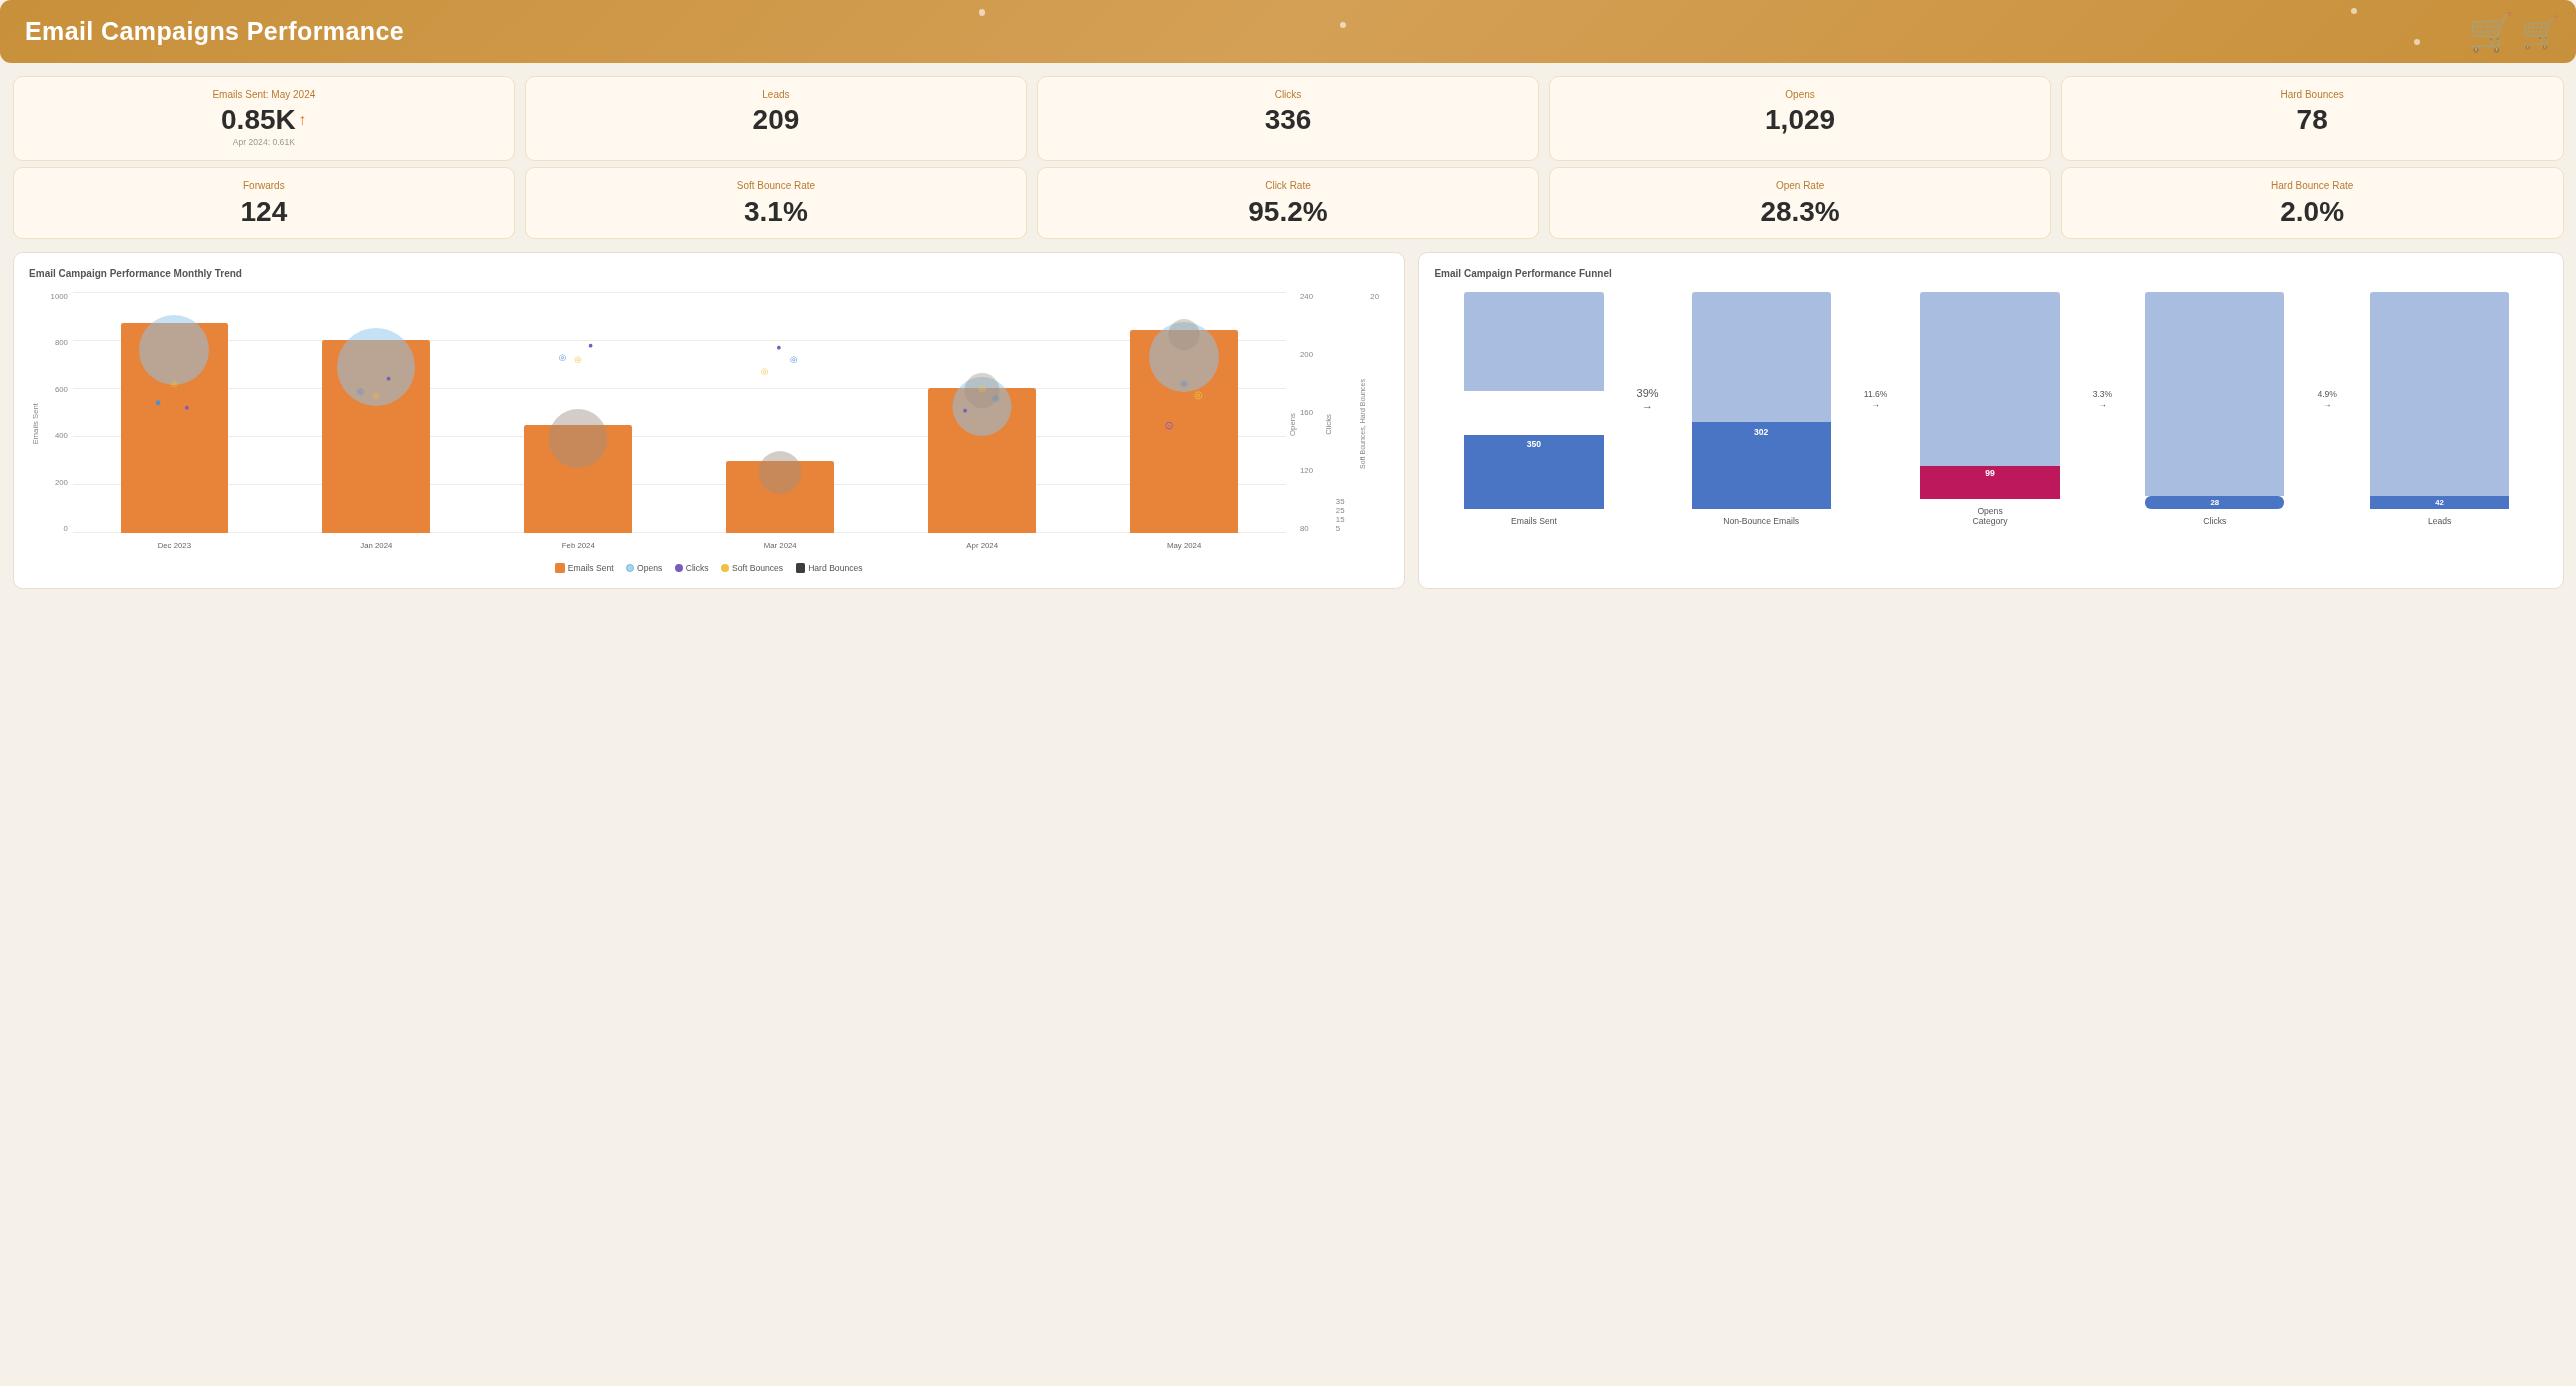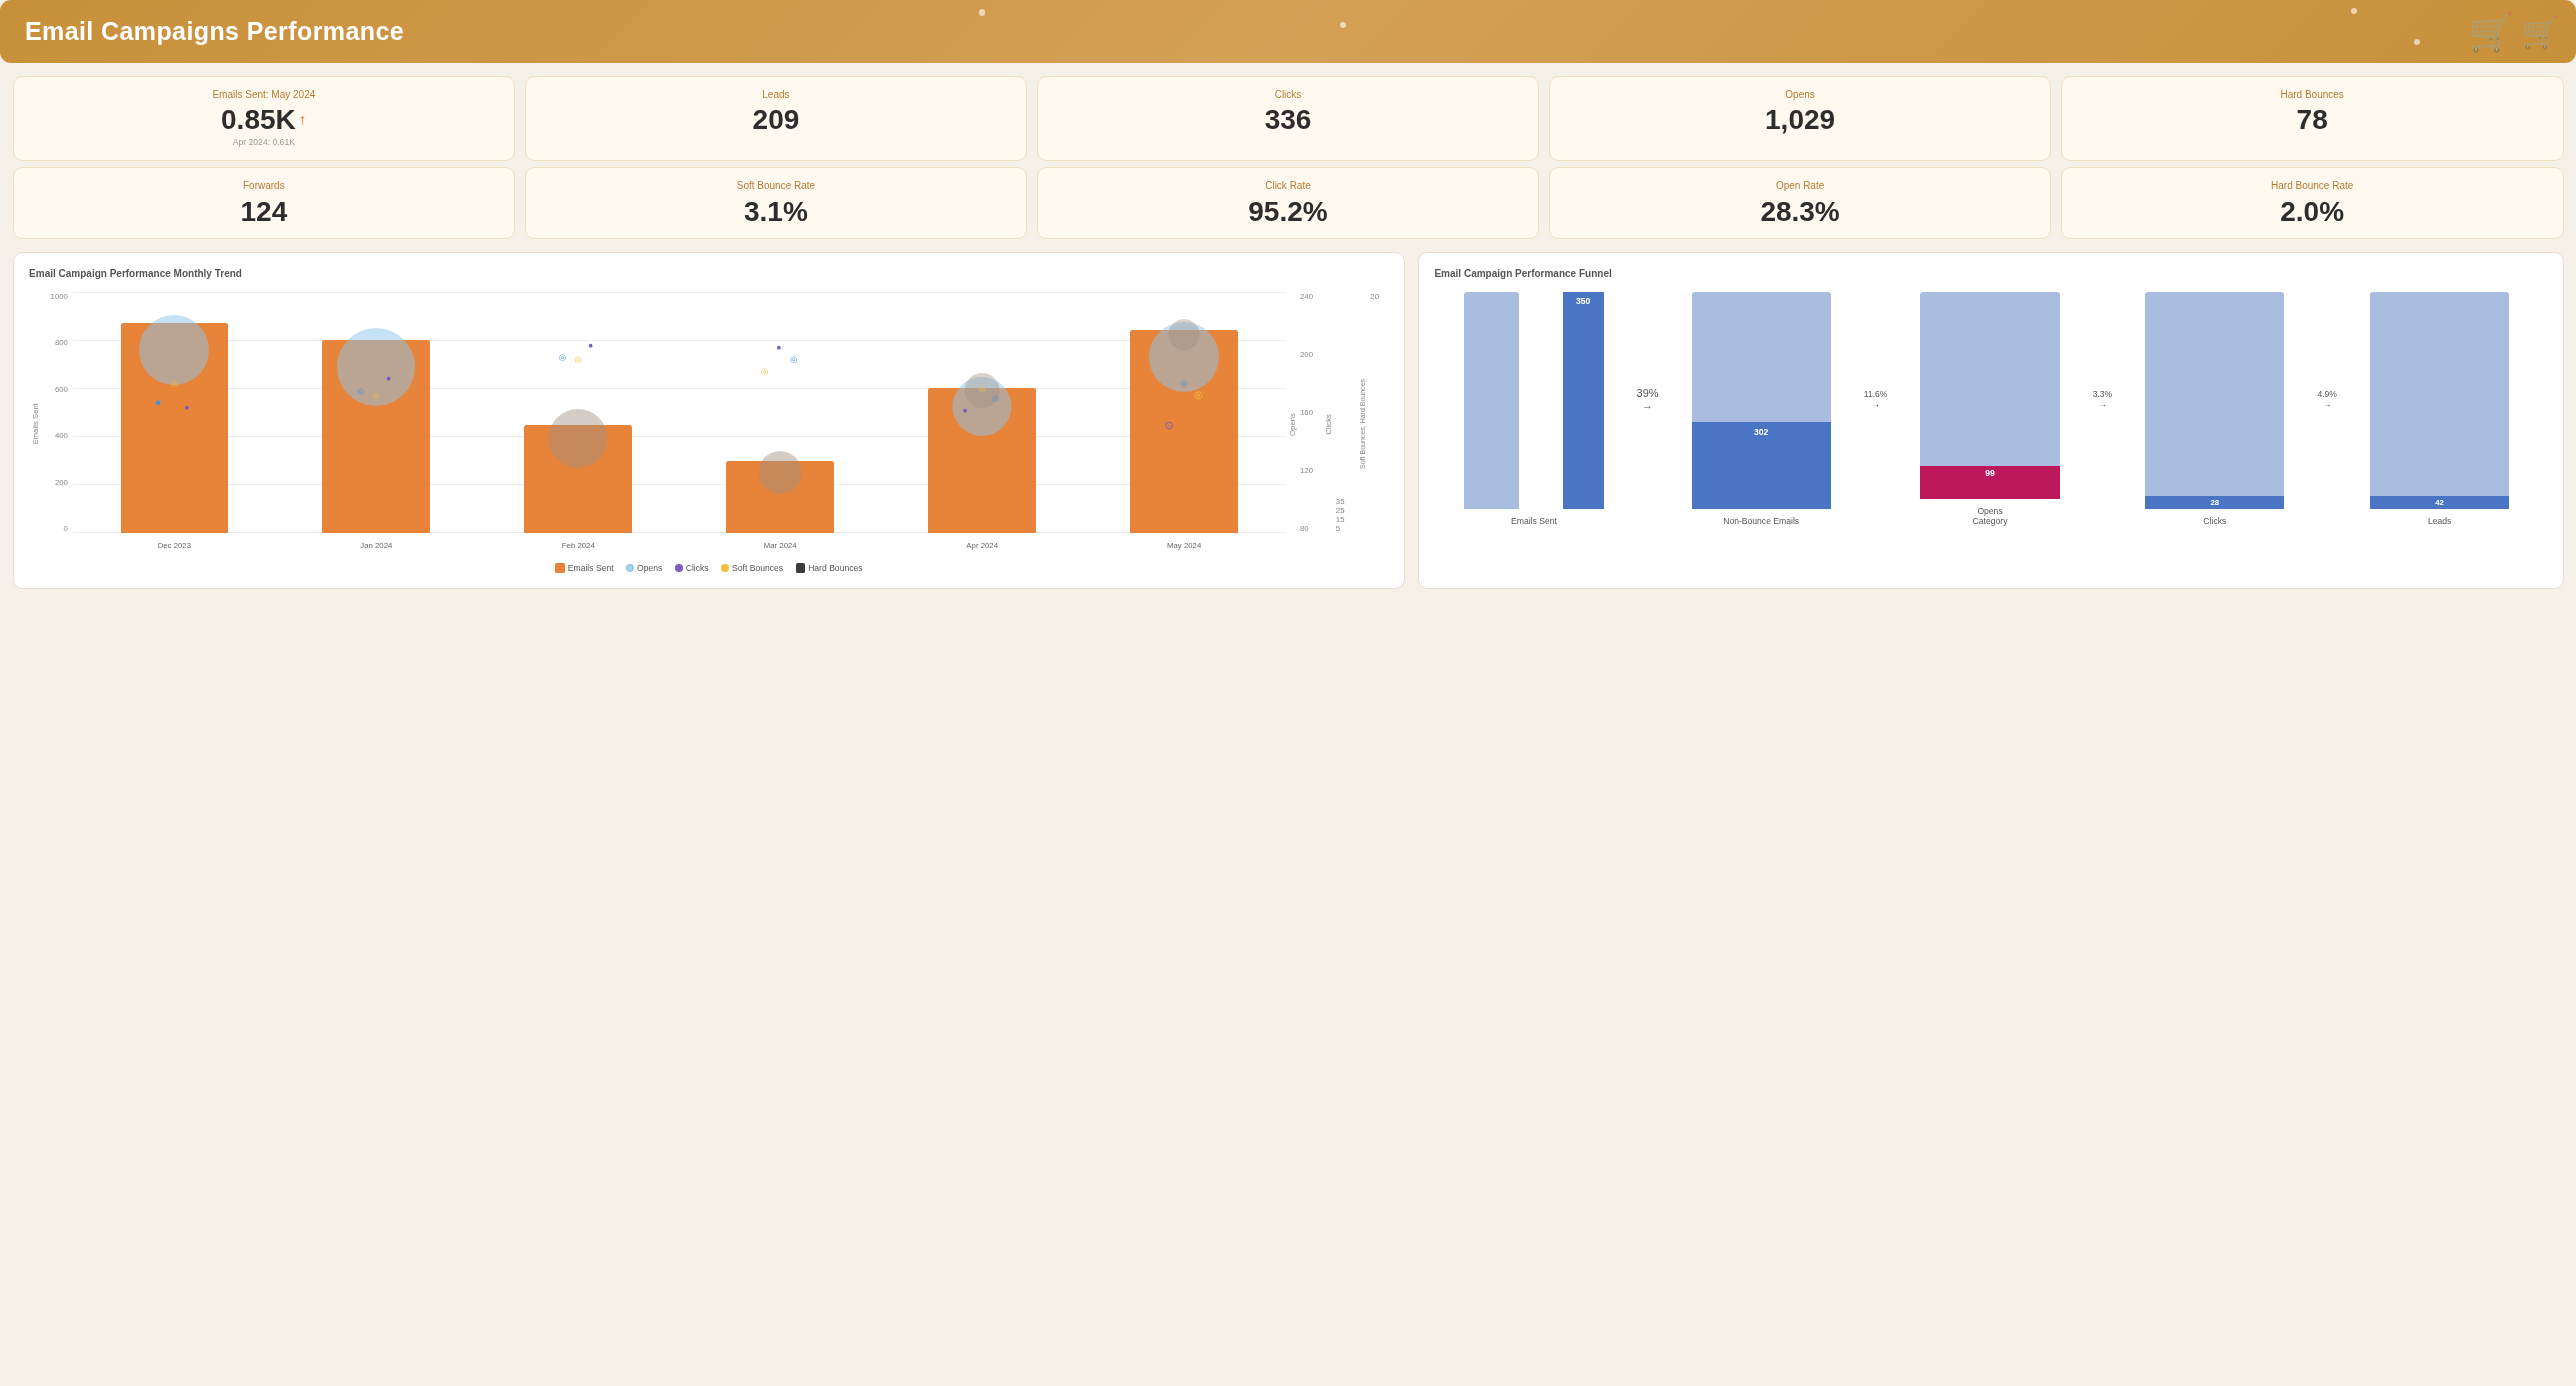--- a/index.html
+++ b/index.html
@@ -358,21 +358,21 @@
       </div>
     </div>
   </div>
 
   <div class="chart-card chart-card-right">
     <div class="chart-title">Email Campaign Performance Funnel</div>
 
     <div style="display:flex; align-items:flex-end; height:234px; gap:3.1px; padding:0 7.8px 0 0; position:relative;">
 
       <div style="flex:1; display:flex; flex-direction:column; align-items:center; height:100%; position:relative;">
-        <div style="width:70%; height:100%; display:flex; flex-direction:row; position:relative;gap:44px;">
+        <div style="width:70%; height:100%; display:flex; flex-direction:column; position:relative;gap:44px;">
           <div style="flex:0.57; background:#a8bde0; border-radius:3.1px 3.1px 0 0;"></div>
           <div style="flex:0.43; background:#4a75c4; position:relative;">
             <span style="position:absolute; color:white; font-size:8.6px; font-weight:600; left:50%; transform:translateX(-50%); top:4.7px;">350</span>
           </div>
         </div>
         <div style="margin-top:6.2px; font-size:8.6px; color:#555; text-align:center;">Emails Sent</div>
       </div>
 
       <div style="display:flex; flex-direction:column; align-items:center; justify-content:center; height:100%; padding-bottom:19px; font-size:11px; color:#555;">
         <span>39%</span>
@@ -405,21 +405,21 @@
       </div>
 
       <div style="display:flex; flex-direction:column; align-items:center; justify-content:center; height:100%; padding-bottom:19px; font-size:8.6px; color:#555;">
         <span>3.3%</span>
         <span>→</span>
       </div>
 
       <div style="flex:1; display:flex; flex-direction:column; align-items:center; height:100%; position:relative;">
         <div style="width:70%; height:100%; display:flex; flex-direction:column; position:relative;">
           <div style="flex:0.94; background:#a8bde0; border-radius:3.1px 3.1px 0 0;"></div>
-          <div style="flex:0.06; background:#4a75c4; position:relative;">
+          <div style="flex:0.06; background:#4a75c4; position:relative;border-radius:6px;">
             <span style="position:absolute; color:white; font-size:7.8px; font-weight:600; left:50%; transform:translateX(-50%); top:1.6px;">28</span>
           </div>
         </div>
         <div style="margin-top:6.2px; font-size:8.6px; color:#555; text-align:center;">Clicks</div>
       </div>
 
       <div style="display:flex; flex-direction:column; align-items:center; justify-content:center; height:100%; padding-bottom:19px; font-size:8.6px; color:#555;">
         <span>4.9%</span>
         <span>→</span>
       </div>

